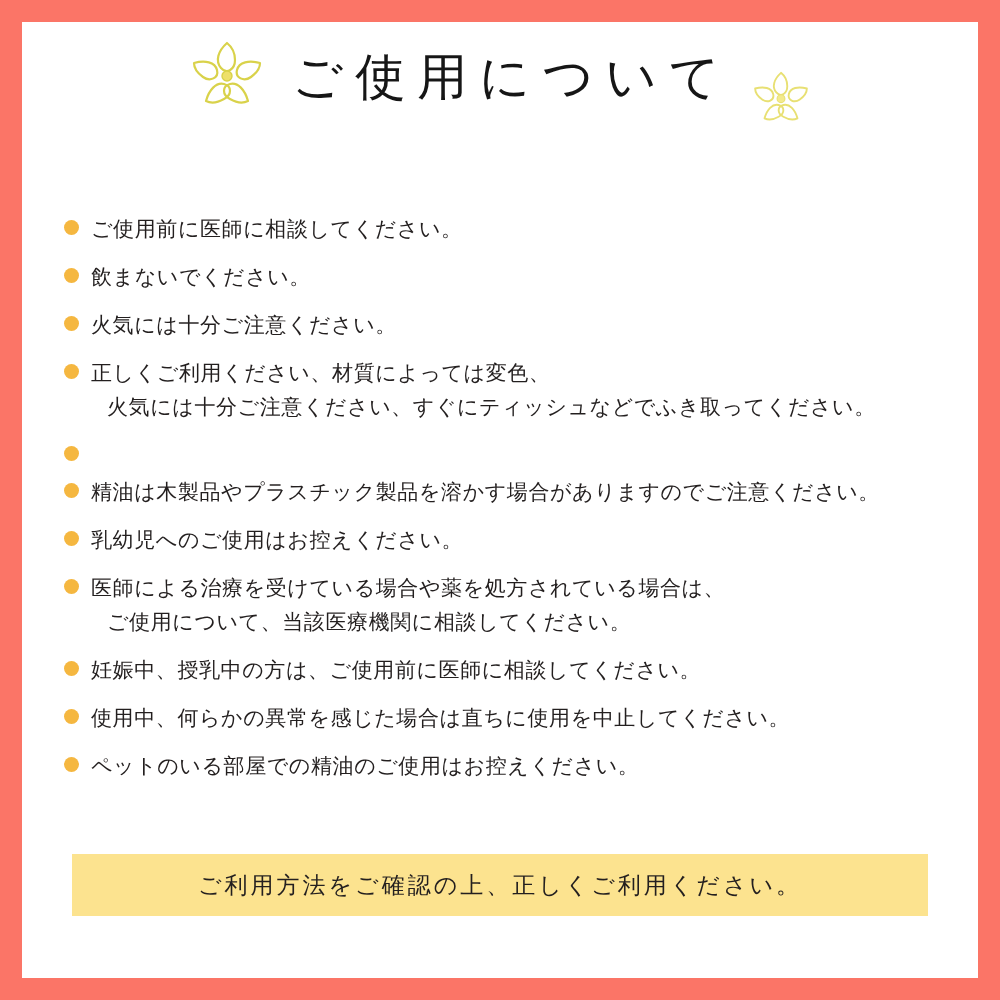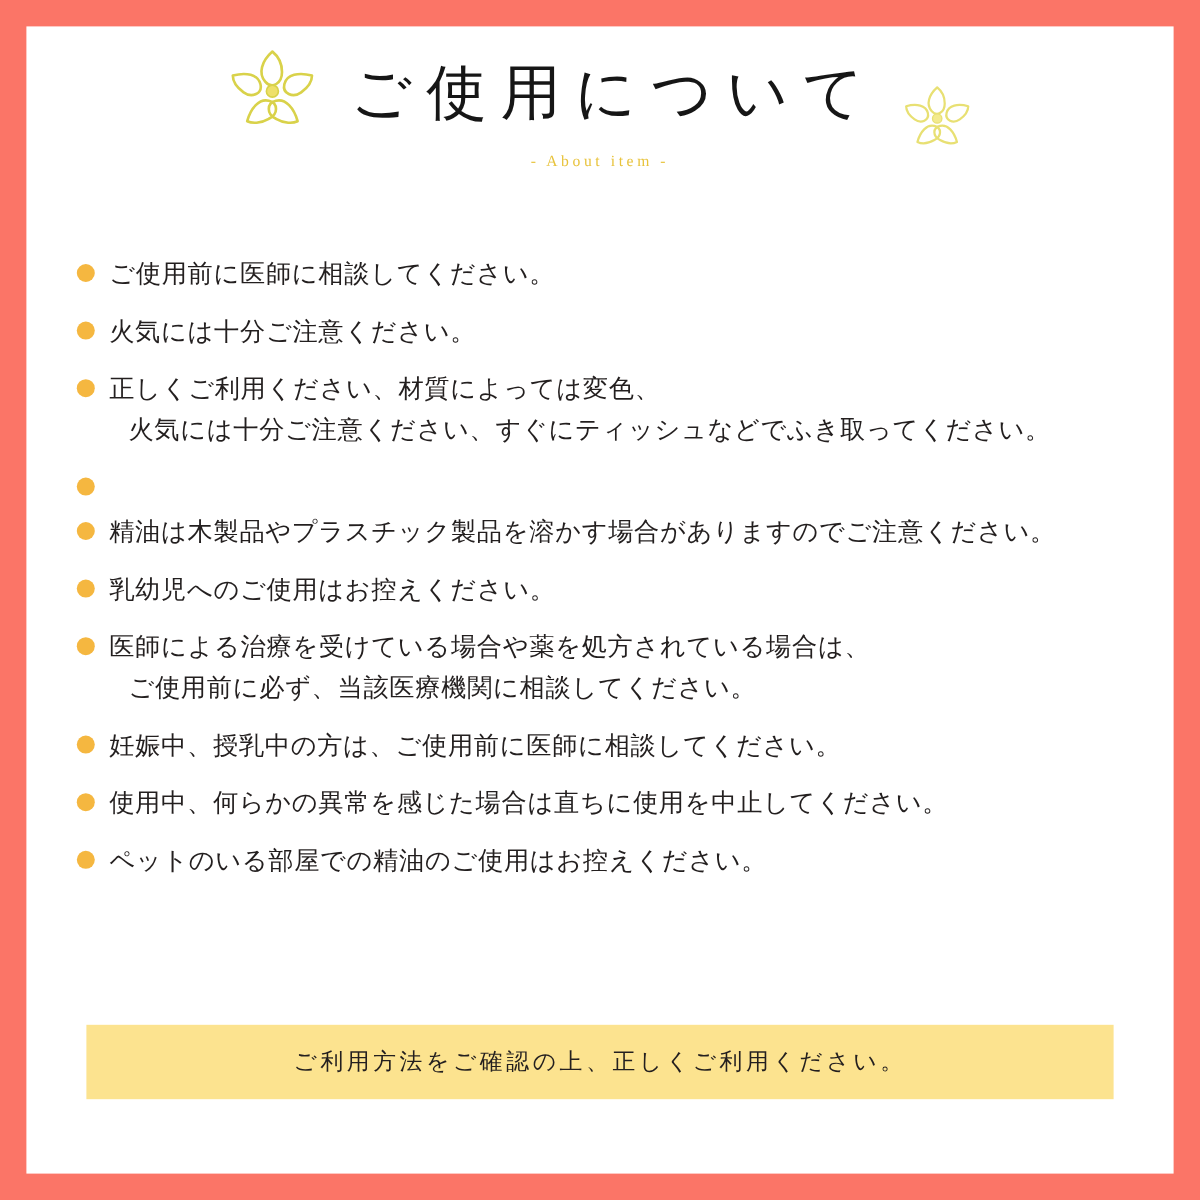--- a/index.html
+++ b/index.html
@@ -101,21 +101,21 @@
   .banner {
     width: 856px;
     height: 62px;
     background: #fce38f;
     display: flex;
     align-items: center;
     justify-content: center;
   }
   .banner-text {
     font-family: "Liberation Sans", sans-serif;
-    font-size: 19px;
+    font-size: 23px;
     letter-spacing: 3px;
     color: #231f1f;
   }
 </style>
 </head>
 <body>
 
 <div class="page">
 
   <div class="header">
@@ -135,32 +135,37 @@
         <g fill="none" stroke="#e8e073" stroke-width="2.4" stroke-linejoin="round">
           <path d="M39 10 C30 18, 27 28, 33 35 C39 42, 47 36, 47 27 C47 19, 44 14, 39 10 Z"></path>
           <path d="M72 30 C61 27, 51 29, 49 37 C47 45, 56 49, 63 44 C70 39, 72 35, 72 30 Z"></path>
           <path d="M60 68 C57 57, 50 49, 42 51 C34 53, 34 62, 42 66 C49 70, 56 70, 60 68 Z"></path>
           <path d="M18 68 C21 57, 28 49, 36 51 C44 53, 44 62, 36 66 C29 70, 22 70, 18 68 Z"></path>
           <path d="M6 30 C17 27, 27 29, 29 37 C31 45, 22 49, 15 44 C8 39, 6 35, 6 30 Z"></path>
           <circle cx="39" cy="43" r="5" fill="#f3ea8d" stroke="#e8e073" stroke-width="1.4"></circle>
         </g>
       </svg>
     </div>
-    <div class="subtitle">- About item -</div>
   </div>
 
   <div class="list">
 
     <div class="item">
       <span class="bullet"></span>
       <span class="item-text">
         <span>ご使用前に医師に相談してください。</span>
       </span>
     </div>
 
+    <div class="item">
+      <span class="bullet"></span>
+      <span class="item-text">
+        <span>飲まないでください。</span>
+      </span>
+    </div>
 
     <div class="item">
       <span class="bullet"></span>
       <span class="item-text">
         <span>火気には十分ご注意ください。</span>
       </span>
     </div>
 
     <div class="item">
       <span class="bullet"></span>
@@ -185,21 +190,21 @@
       <span class="bullet"></span>
       <span class="item-text">
         <span>乳幼児へのご使用はお控えください。</span>
       </span>
     </div>
 
     <div class="item">
       <span class="bullet"></span>
       <span class="item-text">
         <span>医師による治療を受けている場合や薬を処方されている場合は、</span>
-        <span class="l2">ご使用前に必ず、当該医療機関に相談してください。</span>
+        <span class="l2">ご使用について、当該医療機関に相談してください。</span>
       </span>
     </div>
 
     <div class="item">
       <span class="bullet"></span>
       <span class="item-text">
         <span>妊娠中、授乳中の方は、ご使用前に医師に相談してください。</span>
       </span>
     </div>
 

